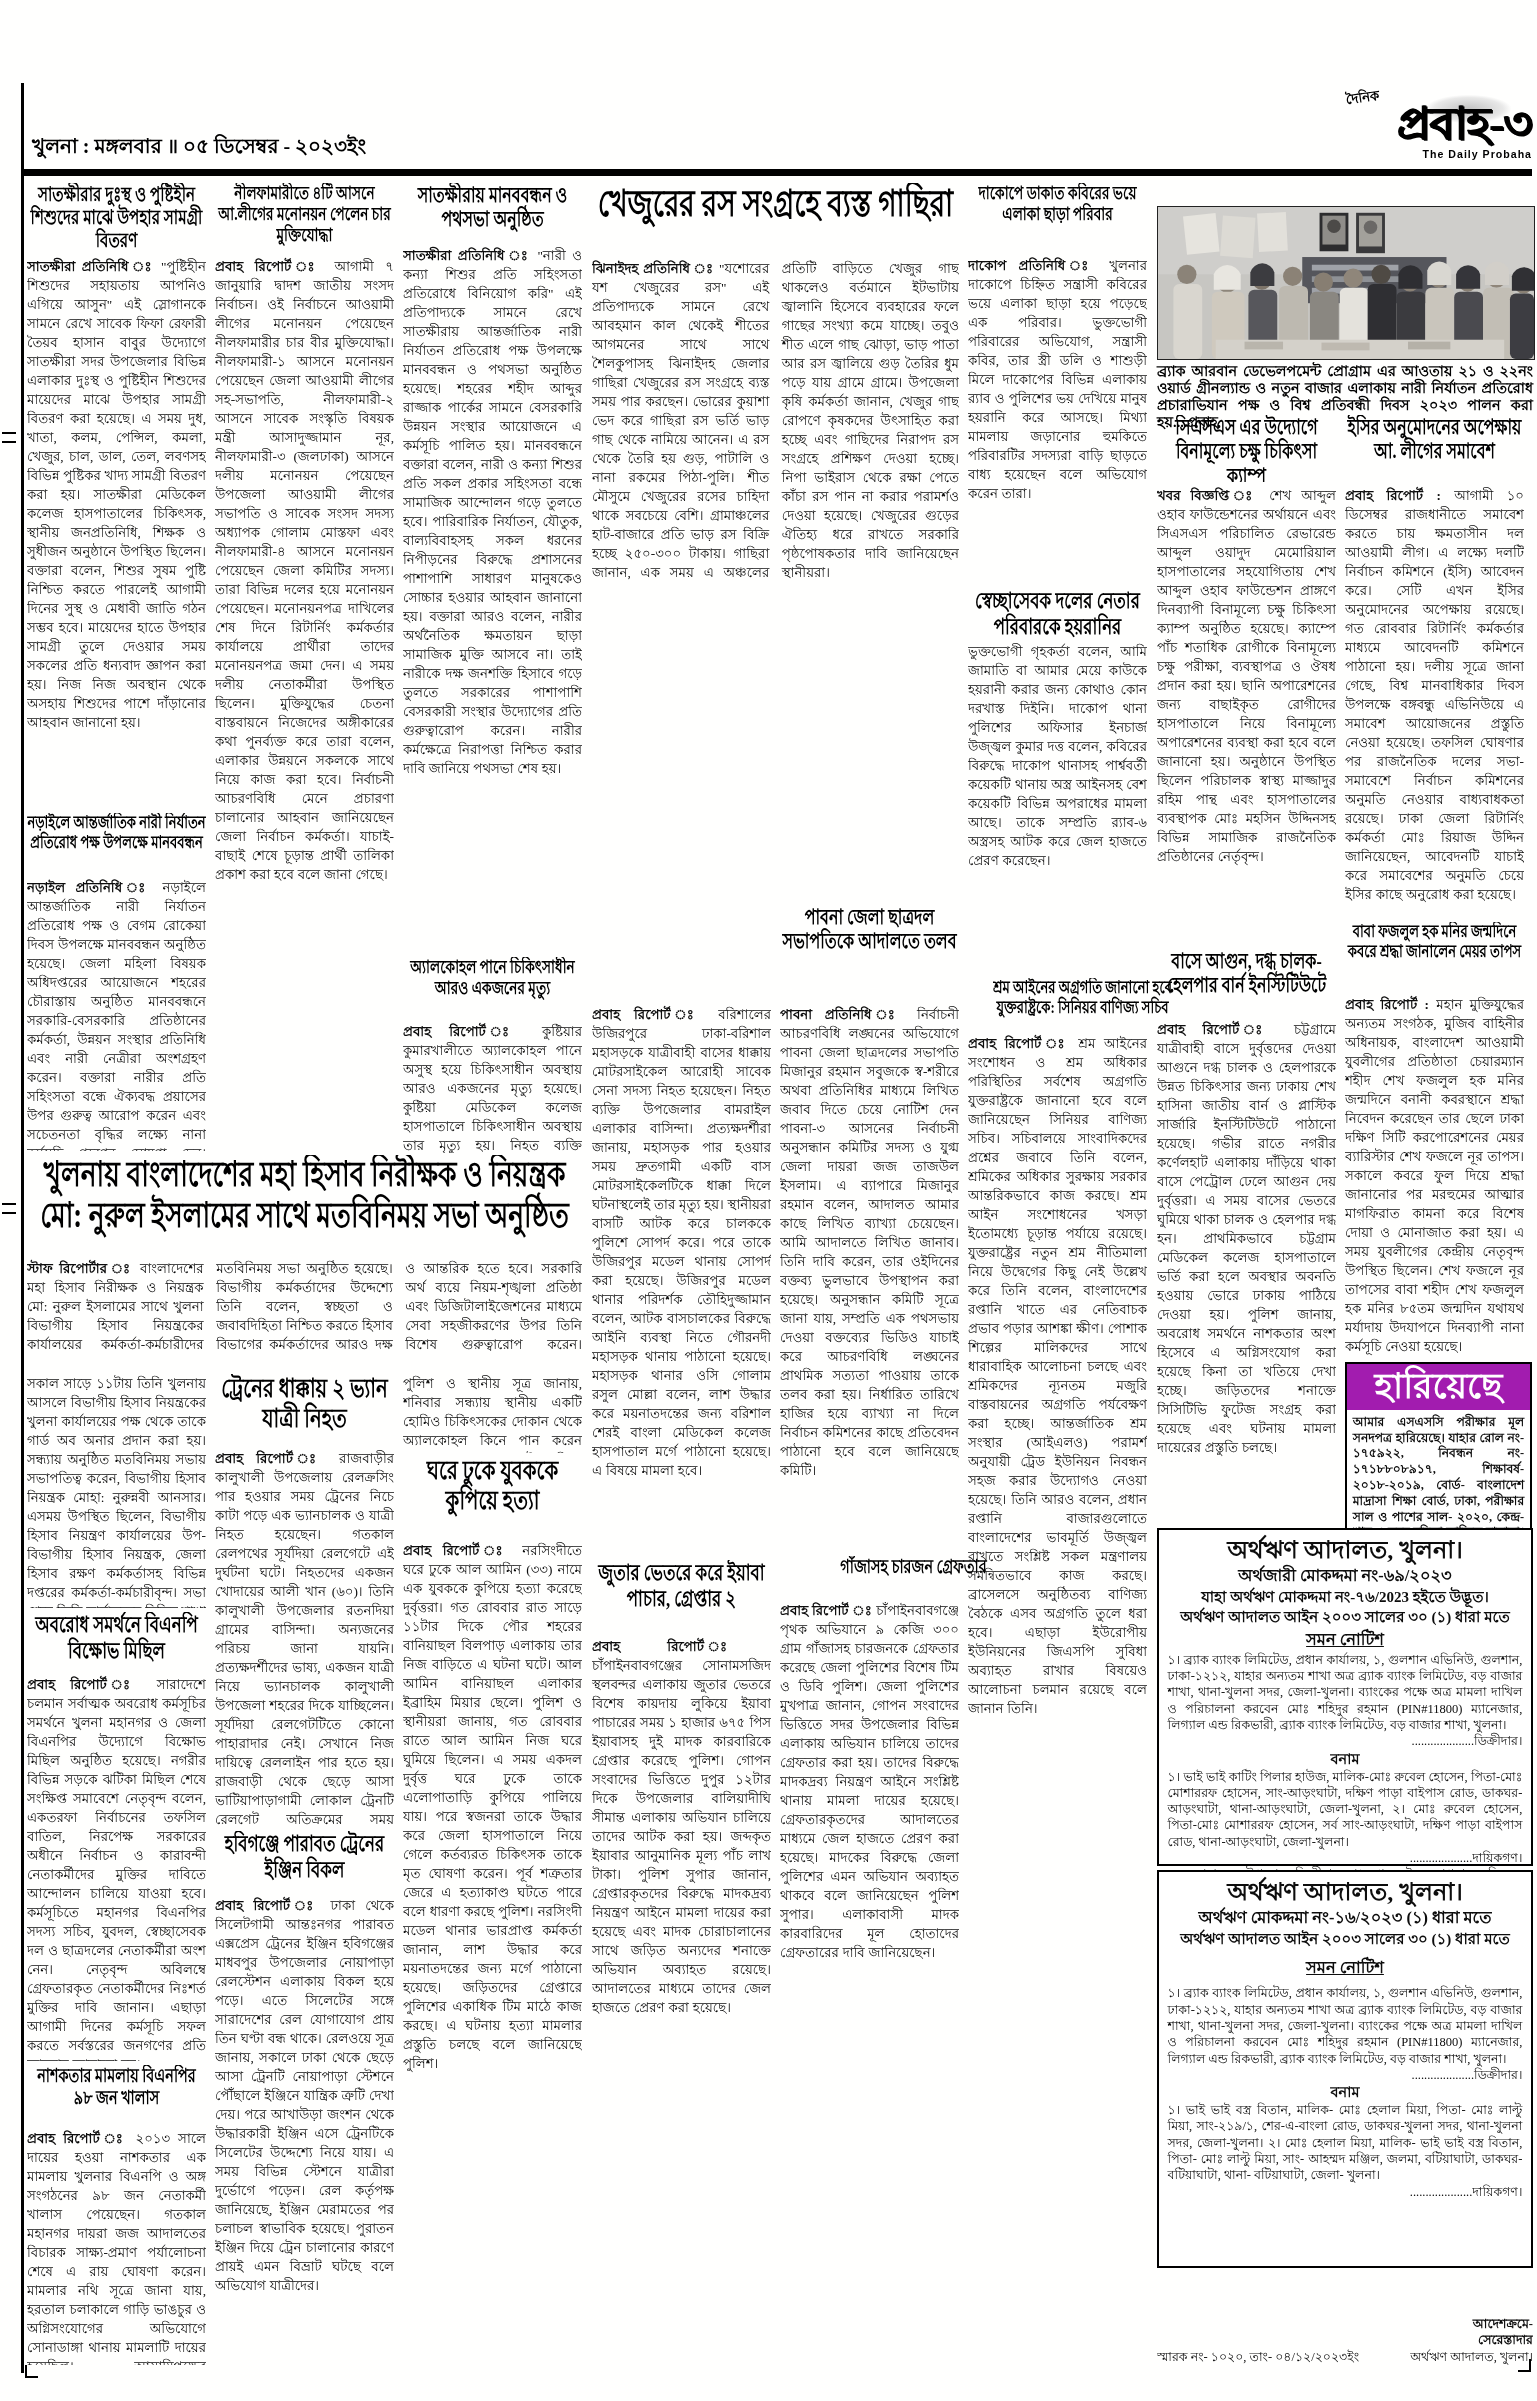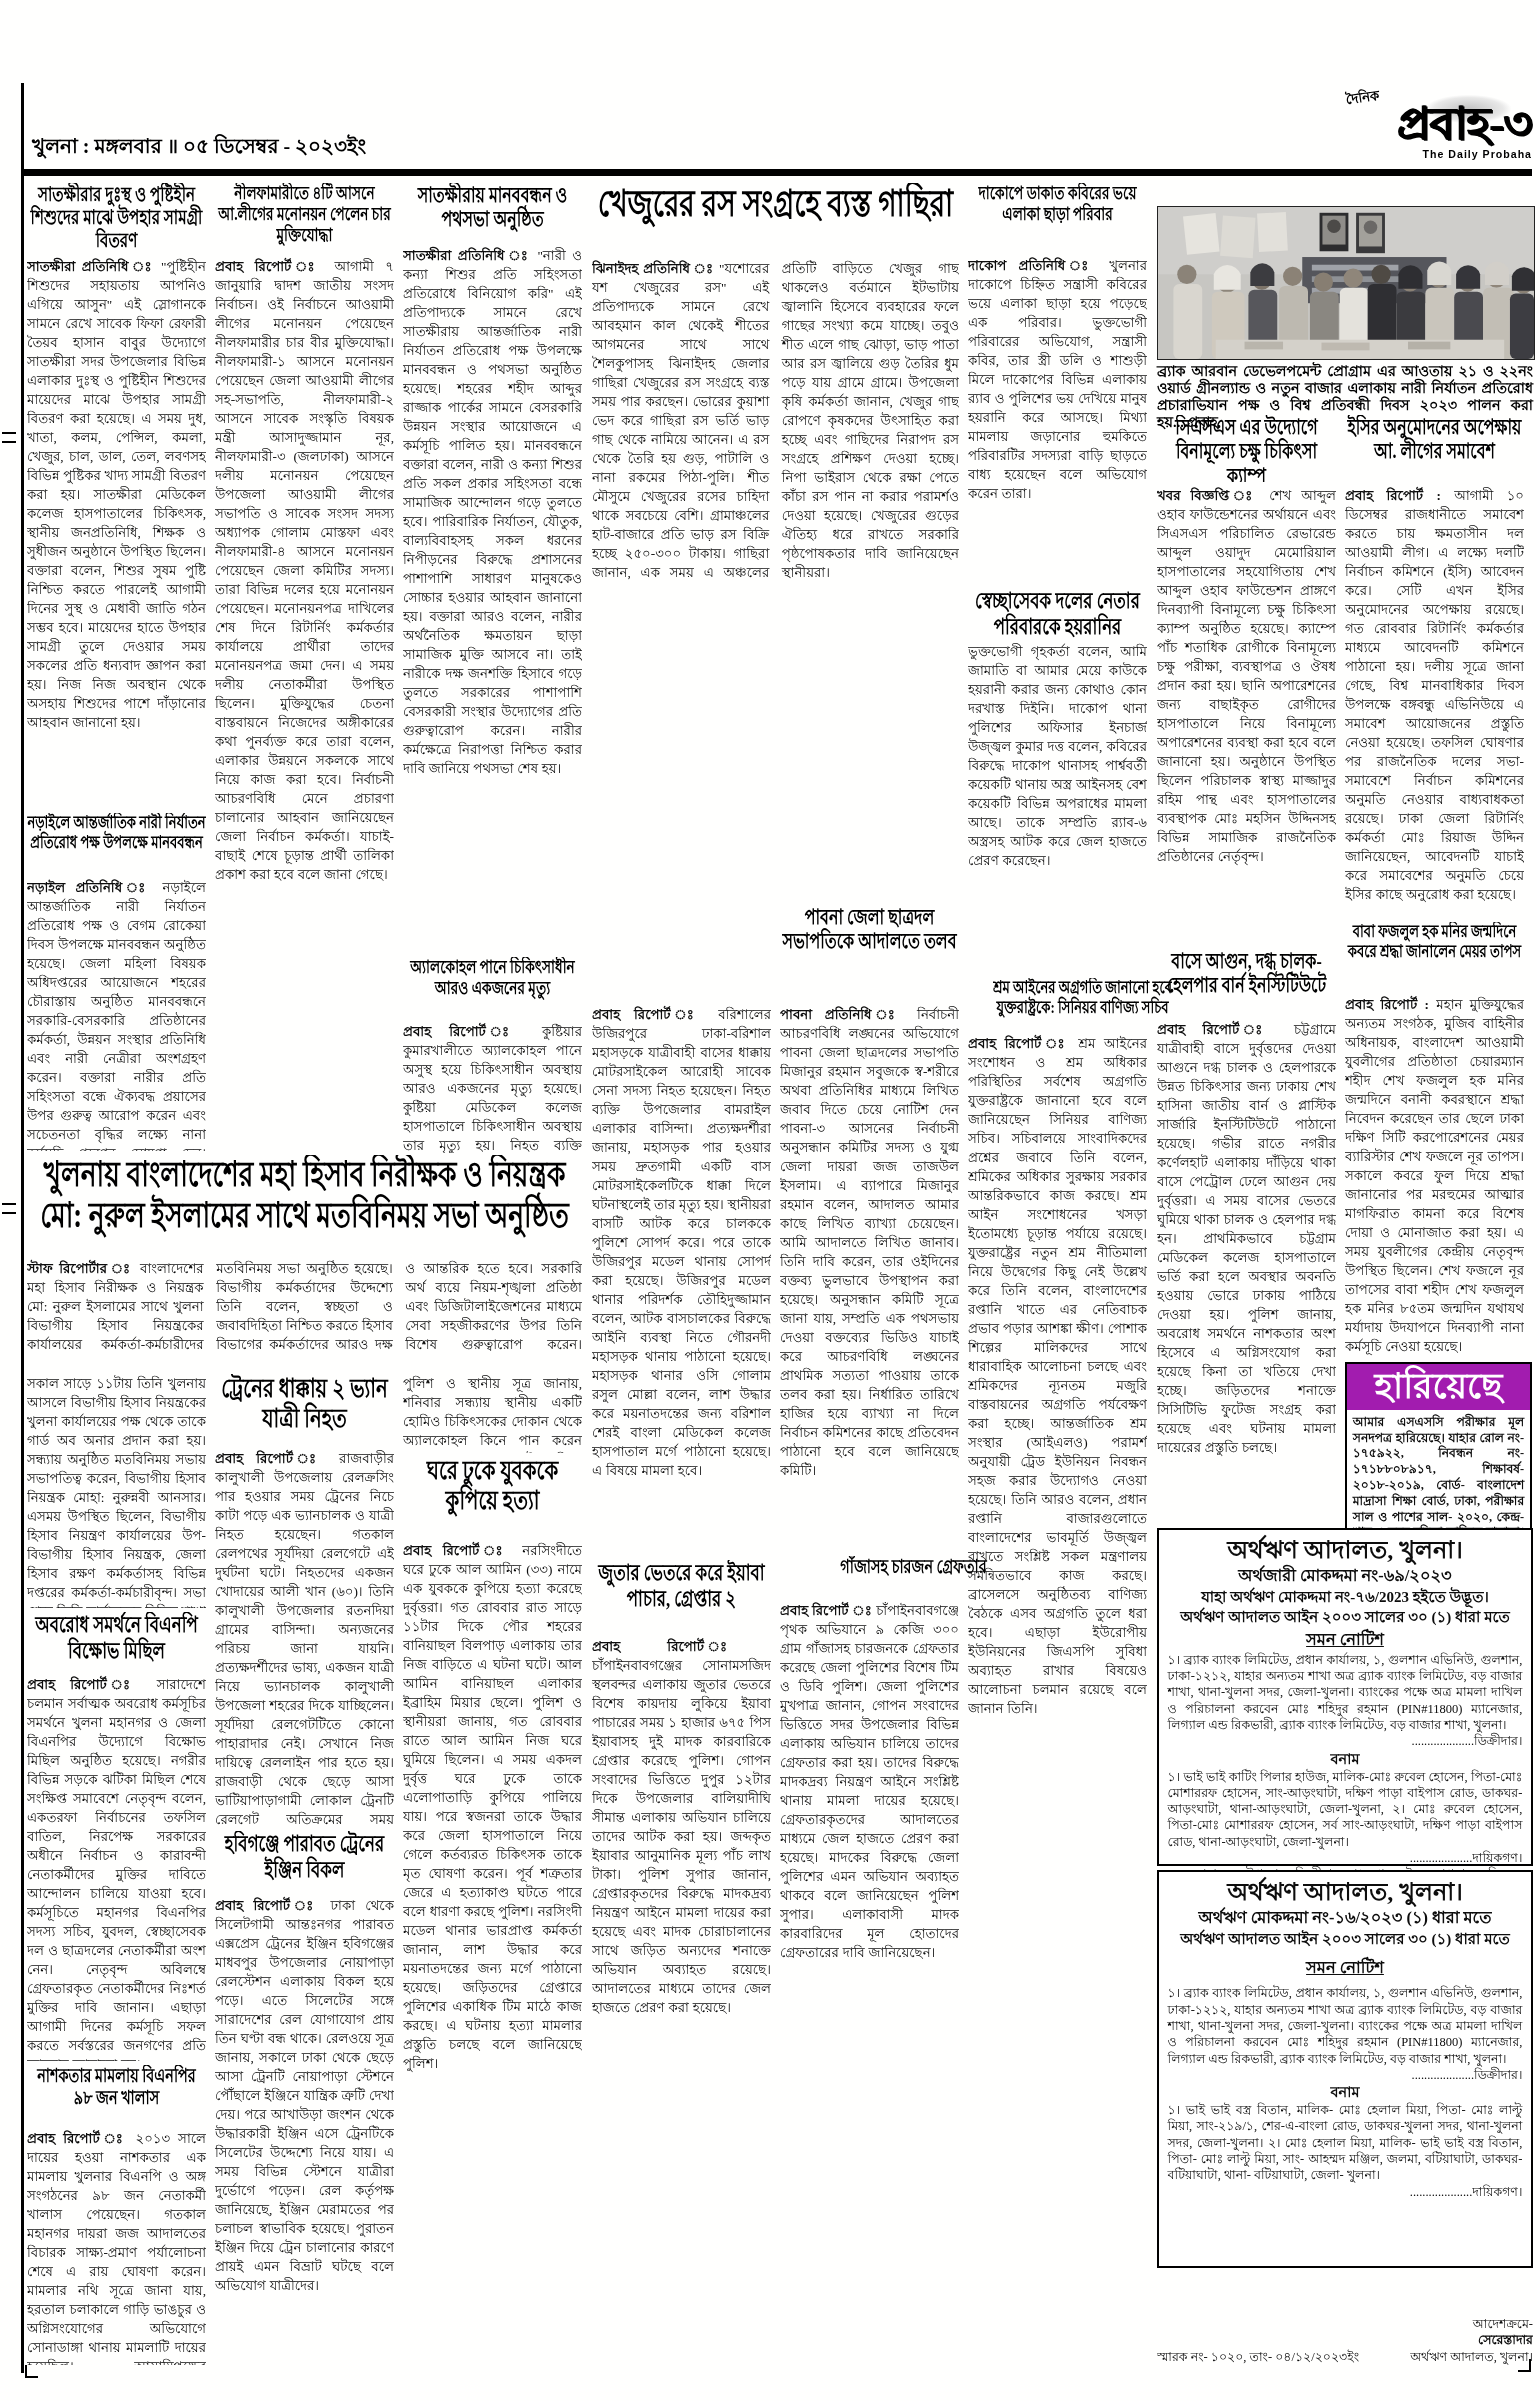--- a/index.html
+++ b/index.html
@@ -144,21 +144,21 @@
     <div class="nt-sub" style="margin-top:5.8px;">সমন নোটিশ</div>
     <div class="nt-para" style="margin-top:5.8px;">১। ব্র্যাক ব্যাংক লিমিটেড, প্রধান কার্যালয়, ১, গুলশান এভিনিউ, গুলশান, ঢাকা-১২১২, যাহার অন্যতম শাখা অত্র ব্র্যাক ব্যাংক লিমিটেড, বড় বাজার শাখা, থানা-খুলনা সদর, জেলা-খুলনা। ব্যাংকের পক্ষে অত্র মামলা দাখিল ও পরিচালনা করবেন মোঃ শহিদুর রহমান (PIN#11800) ম্যানেজার, লিগ্যাল এন্ড রিকভারী, ব্র্যাক ব্যাংক লিমিটেড, বড় বাজার শাখা, খুলনা।</div>
     <div class="nt-right">....................ডিক্রীদার।</div>
     <div class="nt-vs">বনাম</div>
     <div class="nt-para">১। ভাই ভাই বস্ত্র বিতান, মালিক- মোঃ হেলাল মিয়া, পিতা- মোঃ লাল্টু মিয়া, সাং-২১৯/১, শের-এ-বাংলা রোড, ডাকঘর-খুলনা সদর, থানা-খুলনা সদর, জেলা-খুলনা। ২। মোঃ হেলাল মিয়া, মালিক- ভাই ভাই বস্ত্র বিতান, পিতা- মোঃ লাল্টু মিয়া, সাং- আহম্মদ মঞ্জিল, জলমা, বটিয়াঘাটা, ডাকঘর- বটিয়াঘাটা, থানা- বটিয়াঘাটা, জেলা- খুলনা।</div>
     <div class="nt-right">....................দায়িকগণ।</div>
   </div>
 
   <div class="blk" style="left:1157px;top:2271px;width:376px;height:94px;">
     <div class="nt-footer" style="left:0;bottom:0;position:absolute;">স্মারক নং- ১০২০, তাং- ০৪/১২/২০২৩ইং</div>
-    <div class="nt-footer" style="right:0;bottom:33px;position:absolute;text-align:center;">আদেশক্রমে-</div>
+    <div class="nt-footer" style="right:0;bottom:33px;position:absolute;text-align:center;font-weight:bold;">আদেশক্রমে-</div>
     <div class="nt-footer" style="right:0;bottom:16.3px;position:absolute;text-align:right;font-weight:700;">সেরেস্তাদার</div>
     <div class="nt-footer" style="right:0;bottom:0;position:absolute;text-align:right;">অর্থঋণ আদালত, খুলনা।</div>
   </div>
 
 <div class="blk head" style="left: 27px; top: 183px; width: 179px; height: 71px; font-size: 20px;">
       <div class="cond">সাতক্ষীরার দুঃস্থ ও পুষ্টিহীন শিশুদের মাঝে উপহার সামগ্রী বিতরণ</div>
     </div>
     <div class="blk body" style="left: 27px; top: 257px; width: 179px; height: 551px;"><b>সাতক্ষীরা প্রতিনিধি ঃ </b>"পুষ্টিহীন শিশুদের সহায়তায় আপনিও এগিয়ে আসুন" এই স্লোগানকে সামনে রেখে সাবেক ফিফা রেফারী তৈয়ব হাসান বাবুর উদ্যোগে সাতক্ষীরা সদর উপজেলার বিভিন্ন এলাকার দুঃস্থ ও পুষ্টিহীন শিশুদের মায়েদের মাঝে উপহার সামগ্রী বিতরণ করা হয়েছে। এ সময় দুধ, খাতা, কলম, পেন্সিল, কমলা, খেজুর, চাল, ডাল, তেল, লবণসহ বিভিন্ন পুষ্টিকর খাদ্য সামগ্রী বিতরণ করা হয়। সাতক্ষীরা মেডিকেল কলেজ হাসপাতালের চিকিৎসক, স্থানীয় জনপ্রতিনিধি, শিক্ষক ও সুধীজন অনুষ্ঠানে উপস্থিত ছিলেন। বক্তারা বলেন, শিশুর সুষম পুষ্টি নিশ্চিত করতে পারলেই আগামী দিনের সুস্থ ও মেধাবী জাতি গঠন সম্ভব হবে। মায়েদের হাতে উপহার সামগ্রী তুলে দেওয়ার সময় সকলের প্রতি ধন্যবাদ জ্ঞাপন করা হয়। নিজ নিজ অবস্থান থেকে অসহায় শিশুদের পাশে দাঁড়ানোর আহবান জানানো হয়।</div>
     <div class="blk head" style="left: 27px; top: 813px; width: 179px; height: 61px; font-size: 17.3px;">
       <div class="cond">নড়াইলে আন্তর্জাতিক নারী নির্যাতন প্রতিরোধ পক্ষ উপলক্ষে মানববন্ধন</div>

